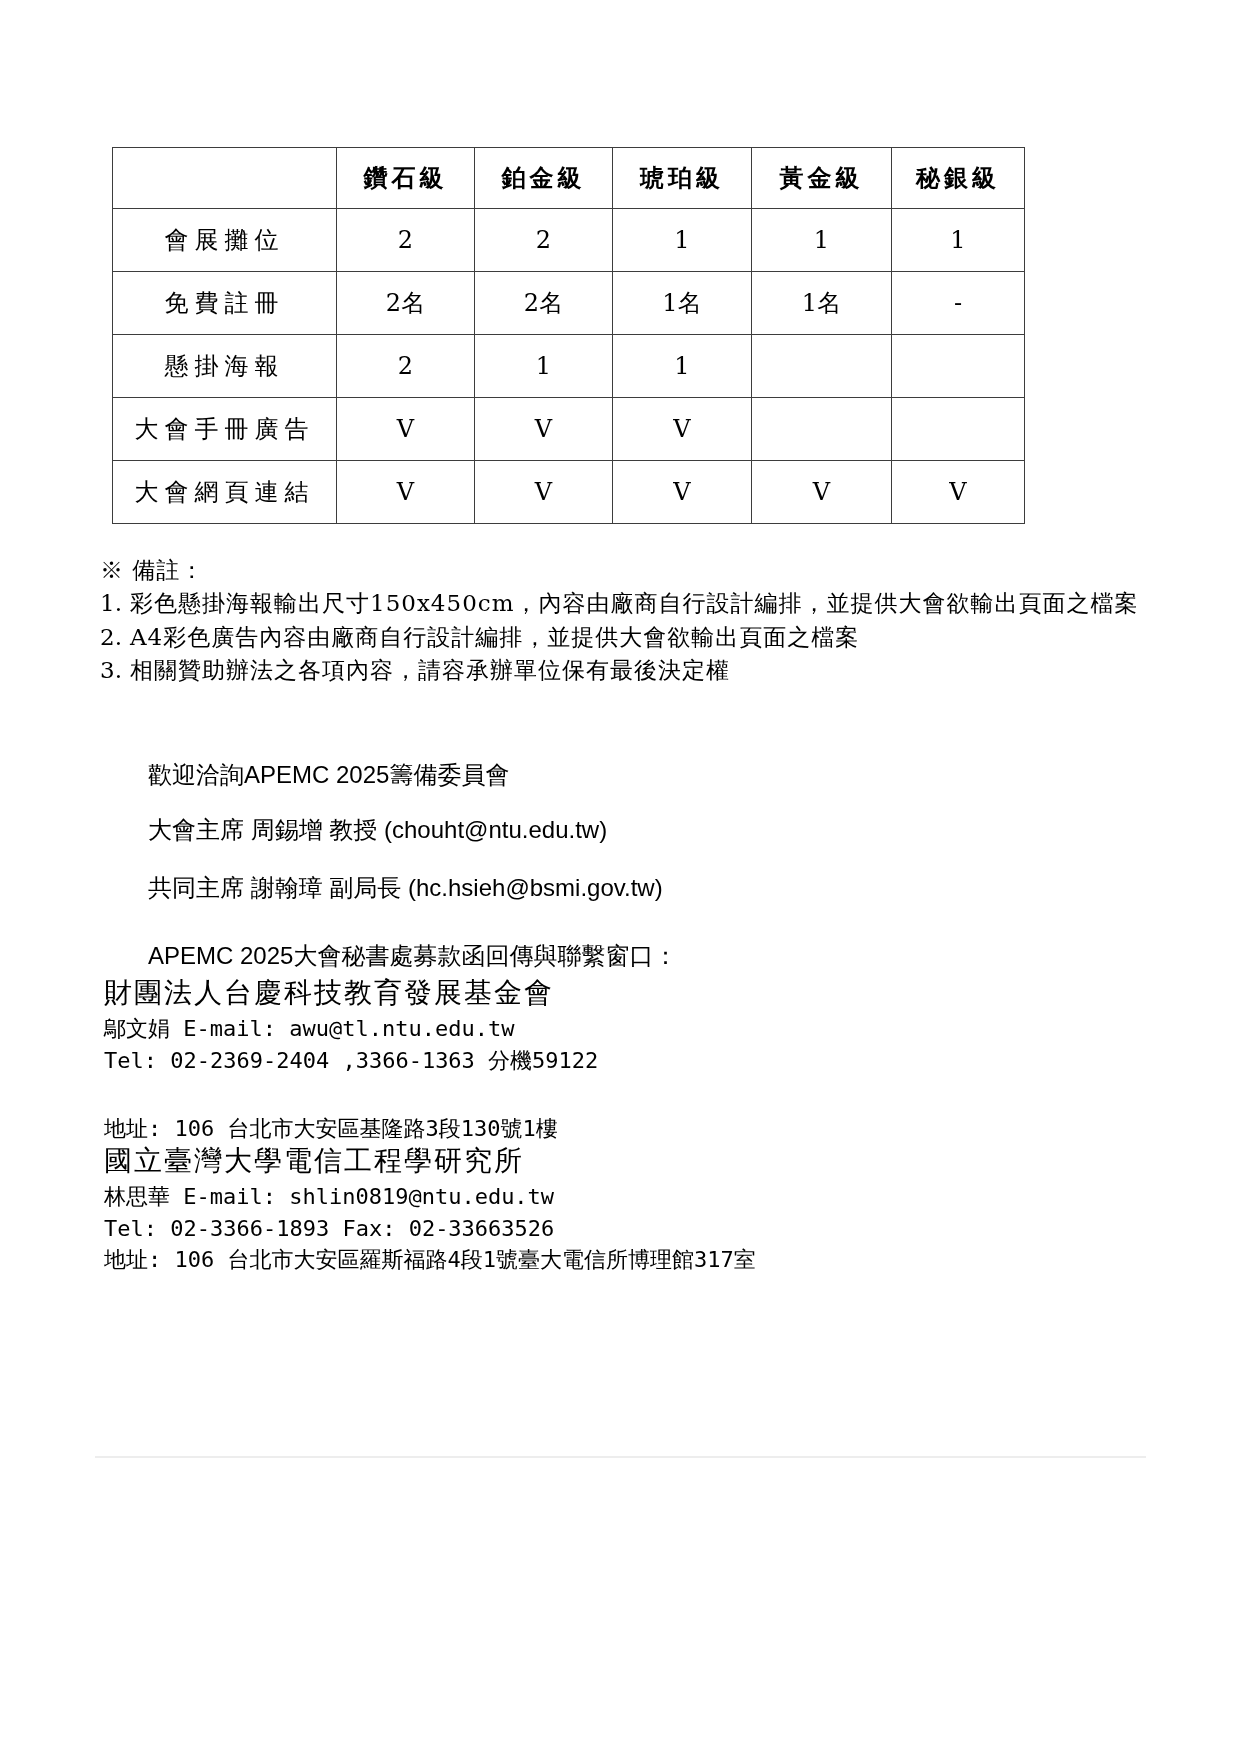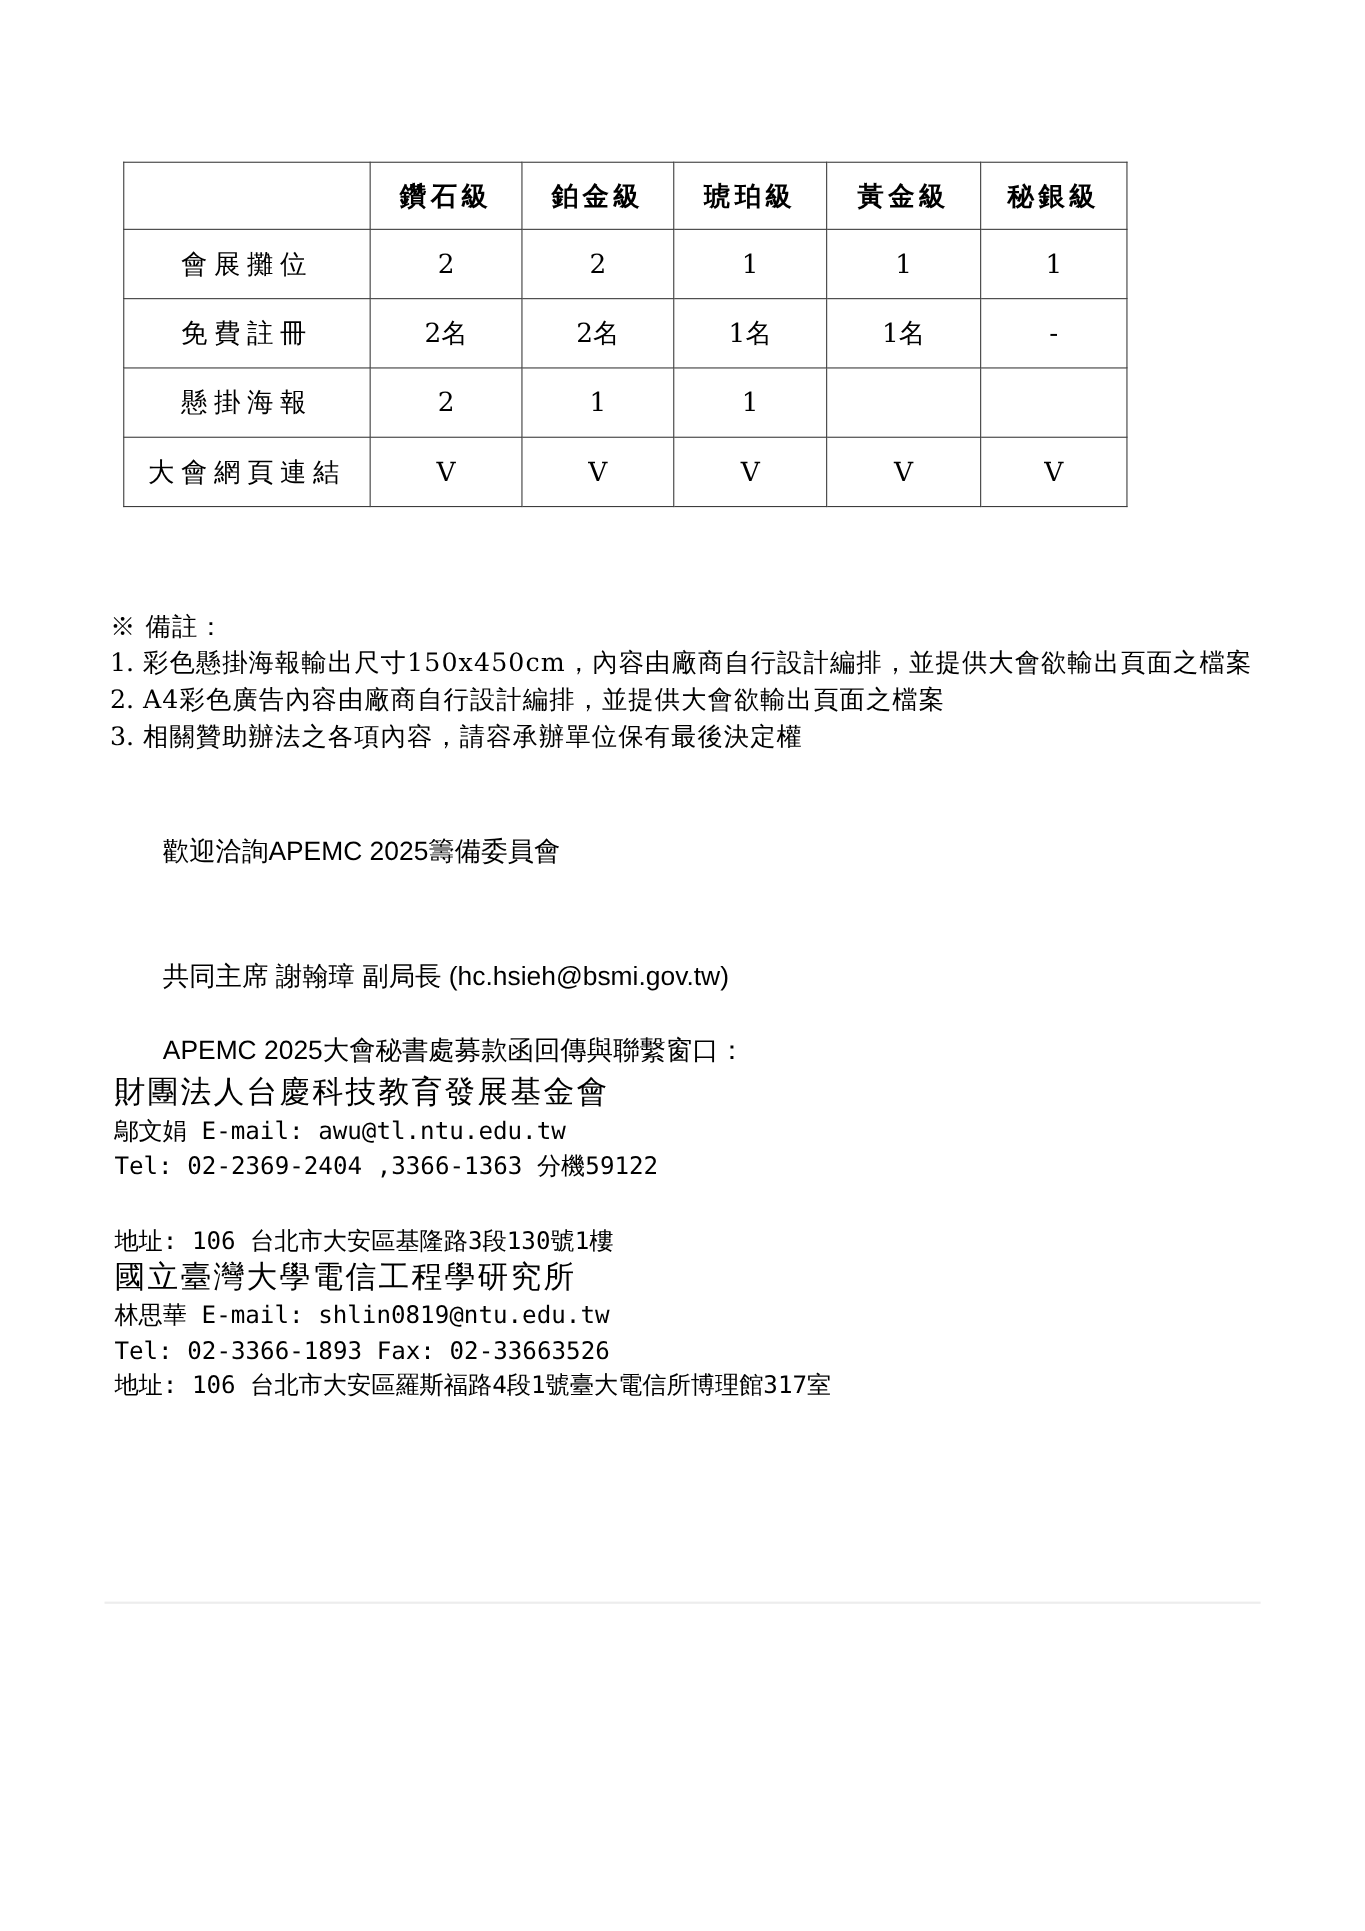--- a/index.html
+++ b/index.html
@@ -116,36 +116,45 @@
       </tr>
       <tr>
         <td class="rowlabel">懸掛海報</td>
         <td class="val">2</td>
         <td class="val">1</td>
         <td class="val">1</td>
         <td class="val"></td>
         <td class="val"></td>
       </tr>
       <tr>
+        <td class="rowlabel">大會手冊廣告</td>
+        <td class="val">V</td>
+        <td class="val">V</td>
+        <td class="val">V</td>
+        <td class="val"></td>
+        <td class="val"></td>
+      </tr>
+      <tr>
         <td class="rowlabel">大會網頁連結</td>
         <td class="val">V</td>
         <td class="val">V</td>
         <td class="val">V</td>
         <td class="val">V</td>
         <td class="val">V</td>
       </tr>
     </tbody>
   </table>
 
   <div class="abs note-line" style="left:100px;top:556px;">※ 備註：</div>
   <div class="abs note-line" style="left:100px;top:589px;"><span class="note-num">1.</span><span>彩色懸掛海報輸出尺寸150x450cm，內容由廠商自行設計編排，並提供大會欲輸出頁面之檔案</span></div>
   <div class="abs note-line" style="left:100px;top:623px;"><span class="note-num">2.</span><span>A4彩色廣告內容由廠商自行設計編排，並提供大會欲輸出頁面之檔案</span></div>
   <div class="abs note-line" style="left:100px;top:656px;"><span class="note-num">3.</span><span>相關贊助辦法之各項內容，請容承辦單位保有最後決定權</span></div>
 
   <div class="abs c-sans" style="left:104px;top:760px;">歡迎洽詢APEMC 2025籌備委員會</div>
+  <div class="abs c-sans" style="left:104px;top:815px;">大會主席 周錫增 教授 (chouht@ntu.edu.tw)</div>
   <div class="abs c-sans" style="left:104px;top:873px;">共同主席 謝翰璋 副局長 (hc.hsieh@bsmi.gov.tw)</div>
   <div class="abs c-sans" style="left:104px;top:941px;">APEMC 2025大會秘書處募款函回傳與聯繫窗口：</div>
 
   <div class="abs c-kai" style="left:104px;top:978px;">財團法人台慶科技教育發展基金會</div>
   <div class="abs c-mono" style="left:104px;top:1015px;">鄔文娟 E-mail: awu@tl.ntu.edu.tw</div>
   <div class="abs c-mono" style="left:104px;top:1047px;">Tel: 02-2369-2404 ,3366-1363 分機59122</div>
   <div class="abs c-mono" style="left:104px;top:1079px;margin-top:36px;">地址: 106 台北市大安區基隆路3段130號1樓</div>
 
   <div class="abs c-kai" style="left:104px;top:1146px;text-align:center;">國立臺灣大學電信工程學研究所</div>
   <div class="abs c-mono" style="left:104px;top:1183px;">林思華 E-mail: shlin0819@ntu.edu.tw</div>

